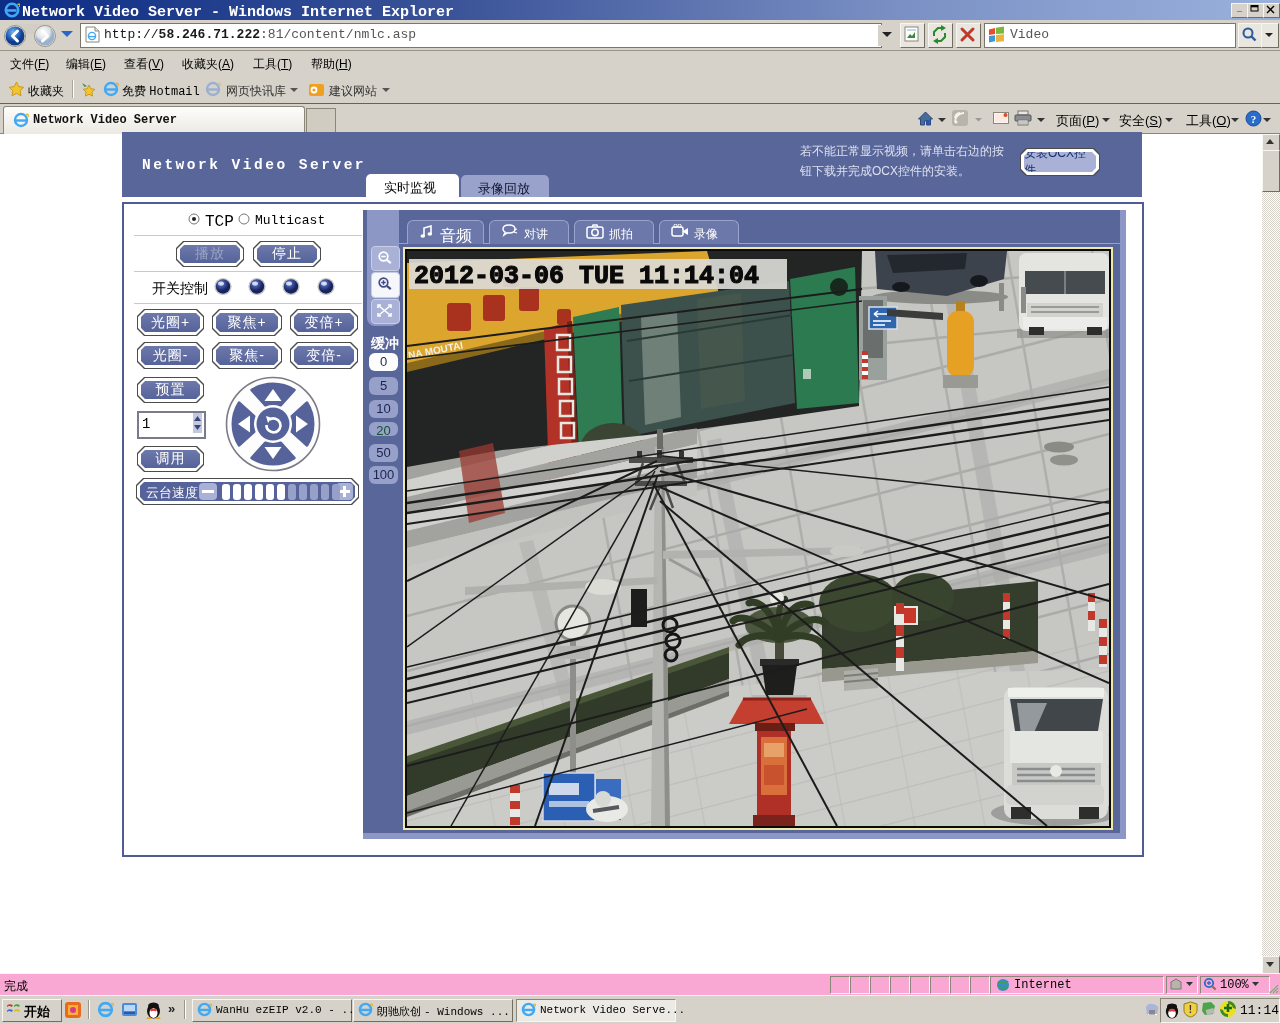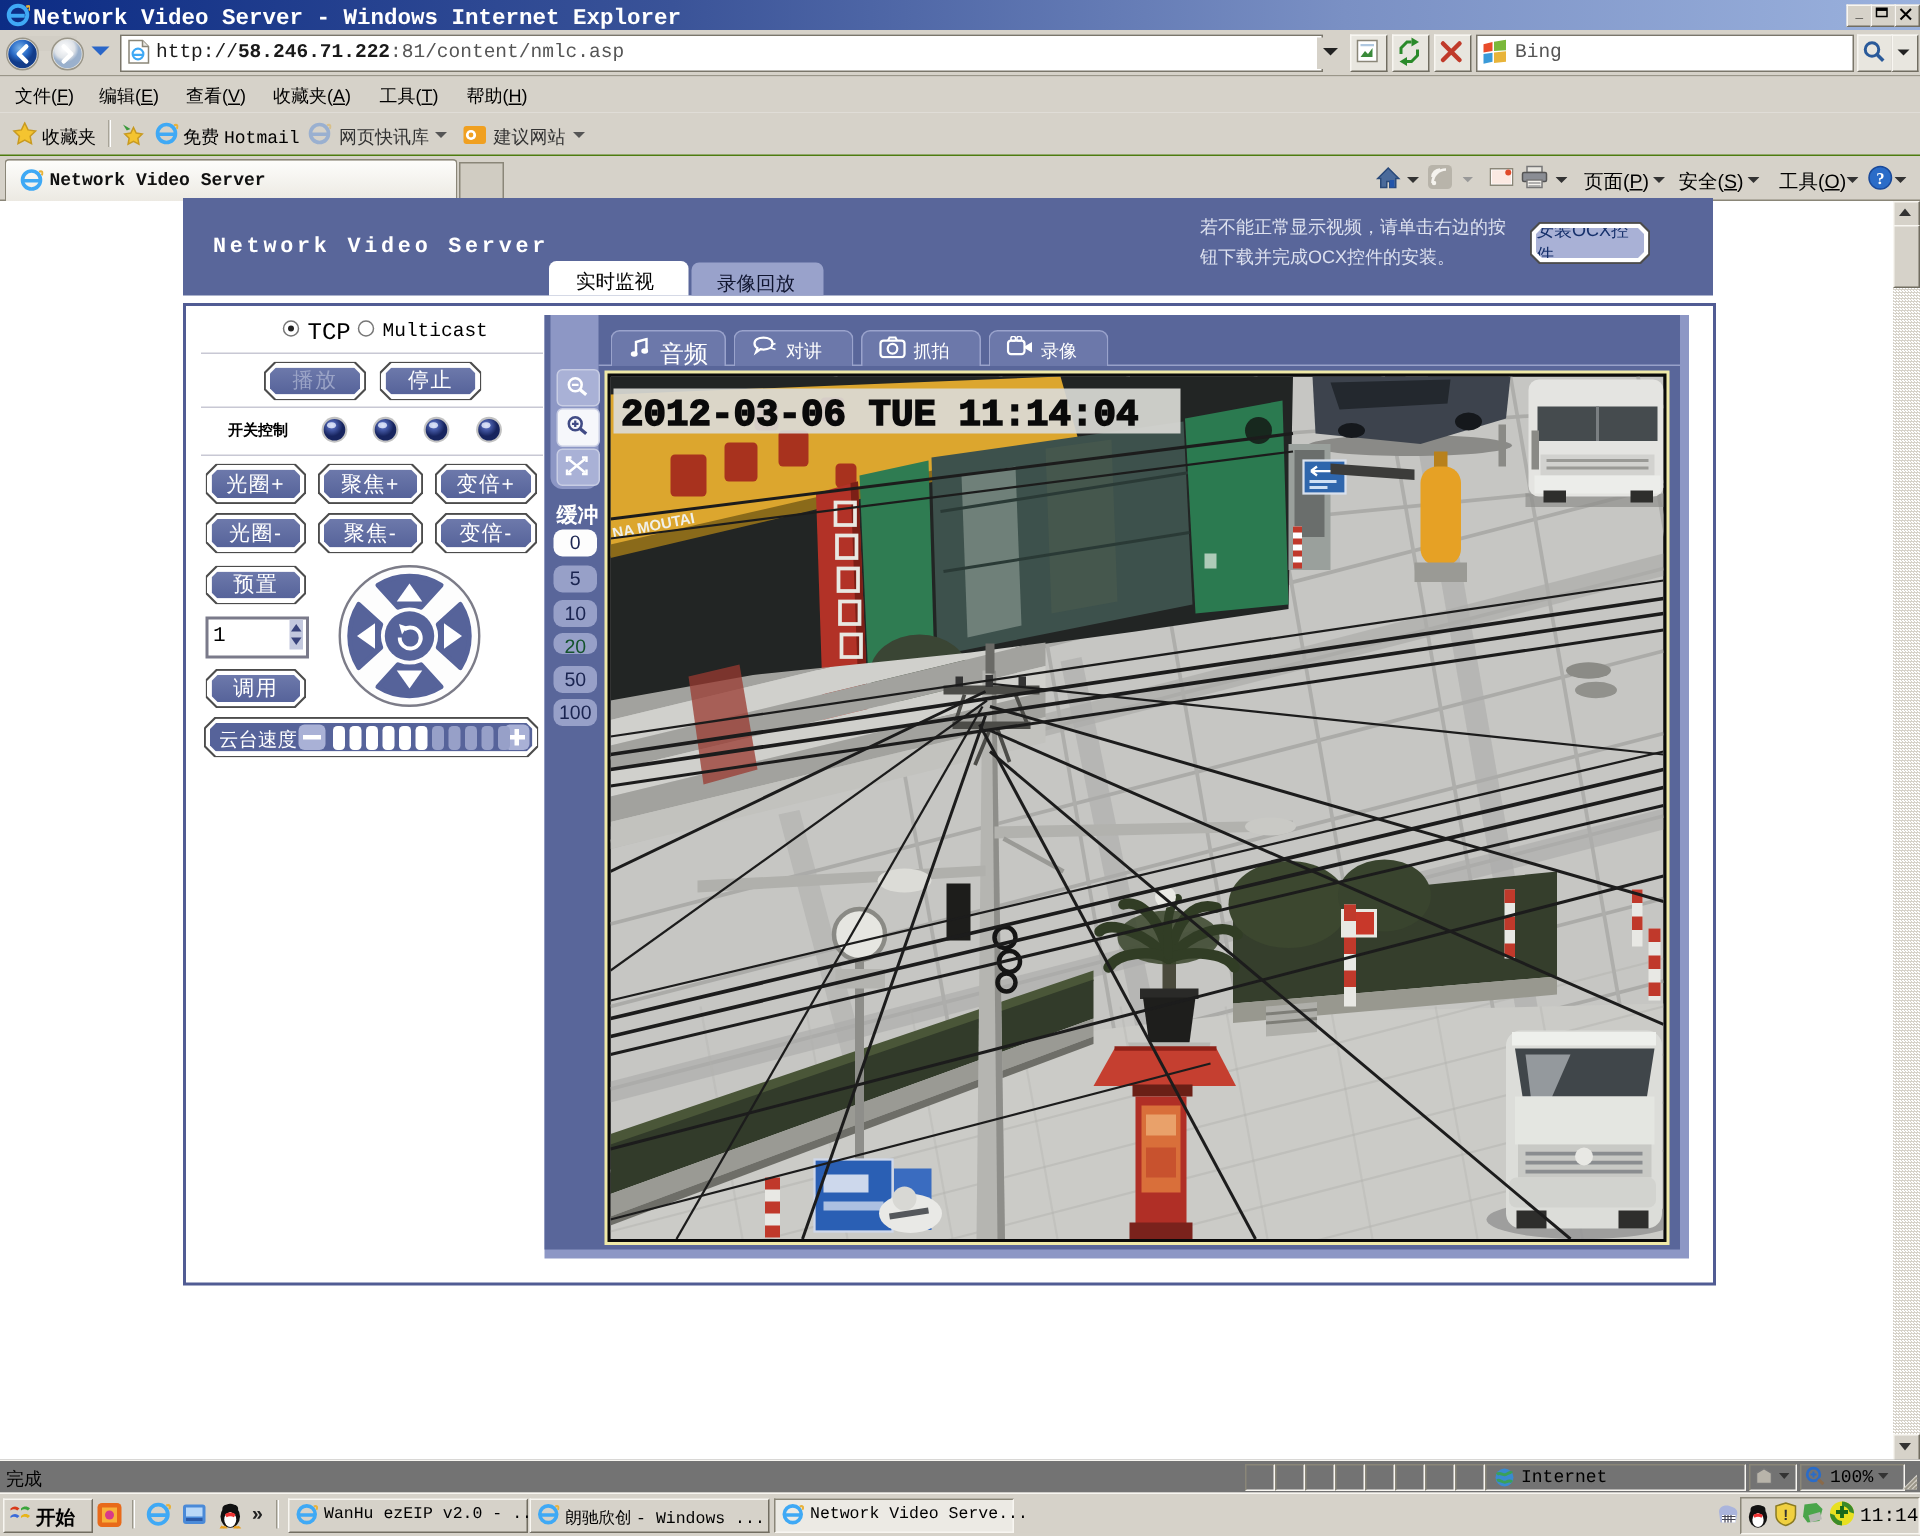--- a/index.html
+++ b/index.html
@@ -84,21 +84,21 @@
  <div class="a raised" style="left:956px;top:3px;width:23px;height:23px;background:#e8e6df"><svg width="21" height="21" viewBox="0 0 21 21">
         <path d="M5 5l11 11M16 5L5 16" stroke="#c03a2a" stroke-width="3" stroke-linecap="round"></path>
       </svg></div>
  <div class="a" style="left:984px;top:3px;width:250px;height:23px;background:#fff;border:1px solid #7a766a"></div>
  <svg class="a" style="left:988px;top:6px" width="17" height="17" viewBox="0 0 17 17">
       <path d="M1 3.5L7 2v6L1 9z" fill="#e84c2a"></path>
       <path d="M8 1.8L16 .5v7L8 8z" fill="#7ab83a"></path>
       <path d="M1 10l6-.8v6L1 16.5z" fill="#3a9ad8"></path>
       <path d="M8 9l8-.8v7L8 16z" fill="#e8b43a"></path>
     </svg>
- <span class="mono" style="position:absolute;left:1010px;top:7px;font-size:13px;color:#555">Bing</span>
+ <span class="mono" style="position:absolute;left:1010px;top:7px;font-size:13px;color:#555">Video</span>
  <div class="a raised" style="left:1238px;top:3px;width:22px;height:23px;background:#e8e6df"><svg width="20" height="21" viewBox="0 0 20 21">
         <circle cx="9" cy="9" r="4.5" fill="none" stroke="#2a5a9a" stroke-width="2"></circle>
         <path d="M12.5 12.5l4 4" stroke="#2a5a9a" stroke-width="2.4"></path>
       </svg></div>
  <div class="a raised" style="left:1261px;top:3px;width:16px;height:23px;background:#e8e6df"><svg width="14" height="21">
         <path d="M3 9l4 4 4-4z" fill="#222"></path>
       </svg></div>
 </div>
 
 <div class="a" style="left:0;top:51px;width:1280px;height:24px;background:#d6d2c9;color:#000">
@@ -249,21 +249,21 @@
     <div class="w oct">
       <div class="f oct3" style="color:#9aa3c6">播放</div>
     </div>
   </div>
 <div class="pbtn oct" style="left:253px;top:241px;width:68px;height:26px">
     <div class="w oct">
       <div class="f oct3">停止</div>
     </div>
   </div>
 <div class="a" style="left:134px;top:271px;width:228px;height:1px;background:#c8c8d4"></div>
-<span class="a" style="left:152px;top:280px;font-size:10px;font-weight:bold">开关控制</span>
+<span class="a" style="left:152px;top:280px;font-size:14px;font-weight:normal">开关控制</span>
 <svg class="a" style="left:214px;top:277px" width="130" height="19" viewBox="0 0 130 19">
  <defs>
       <radialGradient id="led" cx="0.38" cy="0.3">
         <stop offset="0" stop-color="#c8d2f0"></stop>
         <stop offset="0.35" stop-color="#4a5fae"></stop>
         <stop offset="1" stop-color="#17245e"></stop>
       </radialGradient>
     </defs>
  <g>
       <circle cx="9" cy="9.5" r="8.6" fill="#c2c2c2"></circle>
@@ -668,21 +668,21 @@
 <path d="M253 220L702 350" stroke="#1c1c1c" stroke-width="2" fill="none"></path>
 <path d="M253 236L702 432" stroke="#1c1c1c" stroke-width="2" fill="none"></path>
 <path d="M253 250L640 575" stroke="#1c1c1c" stroke-width="2" fill="none"></path>
 <path d="M246 232L430 575" stroke="#1c1c1c" stroke-width="2" fill="none"></path>
 <path d="M250 226L128 575" stroke="#1c1c1c" stroke-width="2" fill="none"></path>
 <path d="M248 220L44 575" stroke="#1c1c1c" stroke-width="1.5" fill="none"></path>
 <path d="M255 205L702 252" stroke="#1c1c1c" stroke-width="1.5" fill="none"></path>
 <rect x="2" y="8" width="378" height="30" fill="#dadad6" opacity="0.92"></rect>
 <text x="7" y="32" font-family="Liberation Mono" font-weight="bold" font-size="25" fill="#0a0a0a" stroke="#0a0a0a" stroke-width="1.1">2012-03-06 TUE 11:14:04</text>
 </svg>
-<div class="a" style="left:0;top:973px;width:1280px;height:22px;background:#737373;border-top:1px solid #f8f6f1">
+<div class="a" style="left:0;top:973px;width:1280px;height:22px;background:#f9a8d4;border-top:1px solid #f8f6f1">
  <span class="a" style="left:4px;top:4px;font-size:12px">完成</span>
  <div class="a sunk" style="left:830px;top:2px;width:18px;height:16px"></div>
  <div class="a sunk" style="left:850px;top:2px;width:18px;height:16px"></div>
  <div class="a sunk" style="left:870px;top:2px;width:18px;height:16px"></div>
  <div class="a sunk" style="left:890px;top:2px;width:18px;height:16px"></div>
  <div class="a sunk" style="left:910px;top:2px;width:18px;height:16px"></div>
  <div class="a sunk" style="left:930px;top:2px;width:18px;height:16px"></div>
  <div class="a sunk" style="left:950px;top:2px;width:18px;height:16px"></div>
  <div class="a sunk" style="left:970px;top:2px;width:18px;height:16px"></div>
  <div class="a sunk" style="left:990px;top:2px;width:172px;height:16px"></div>

